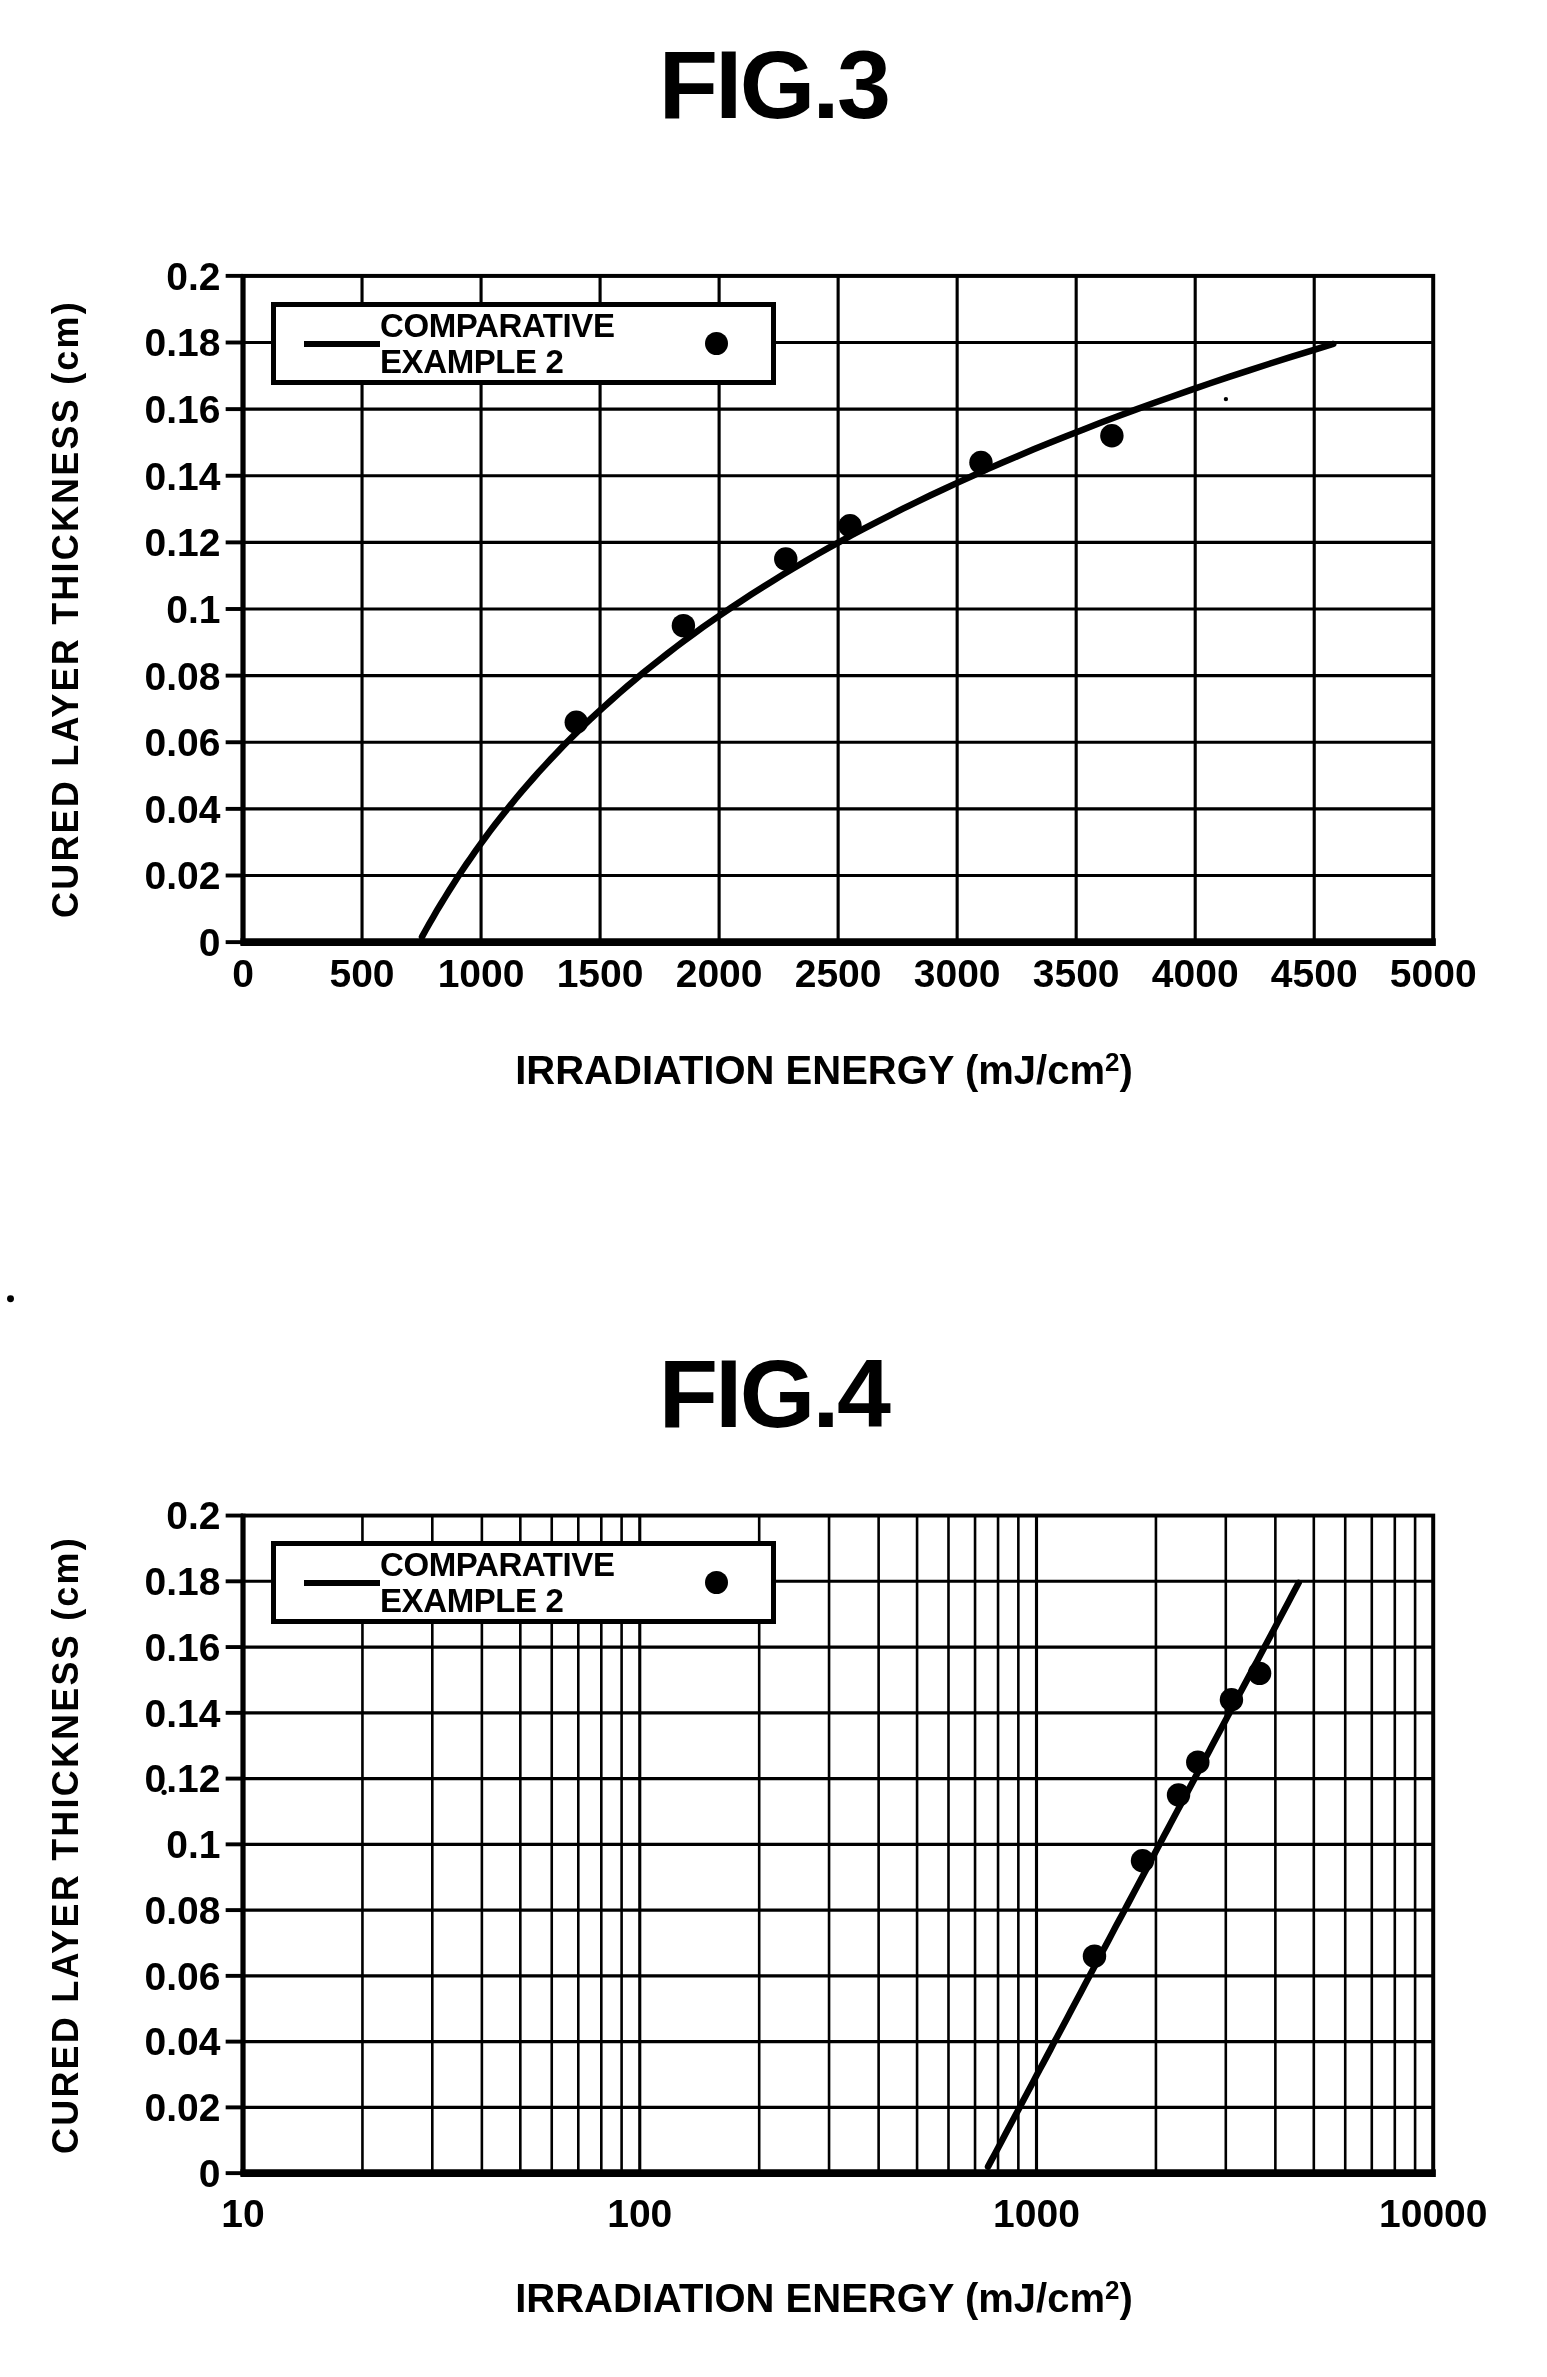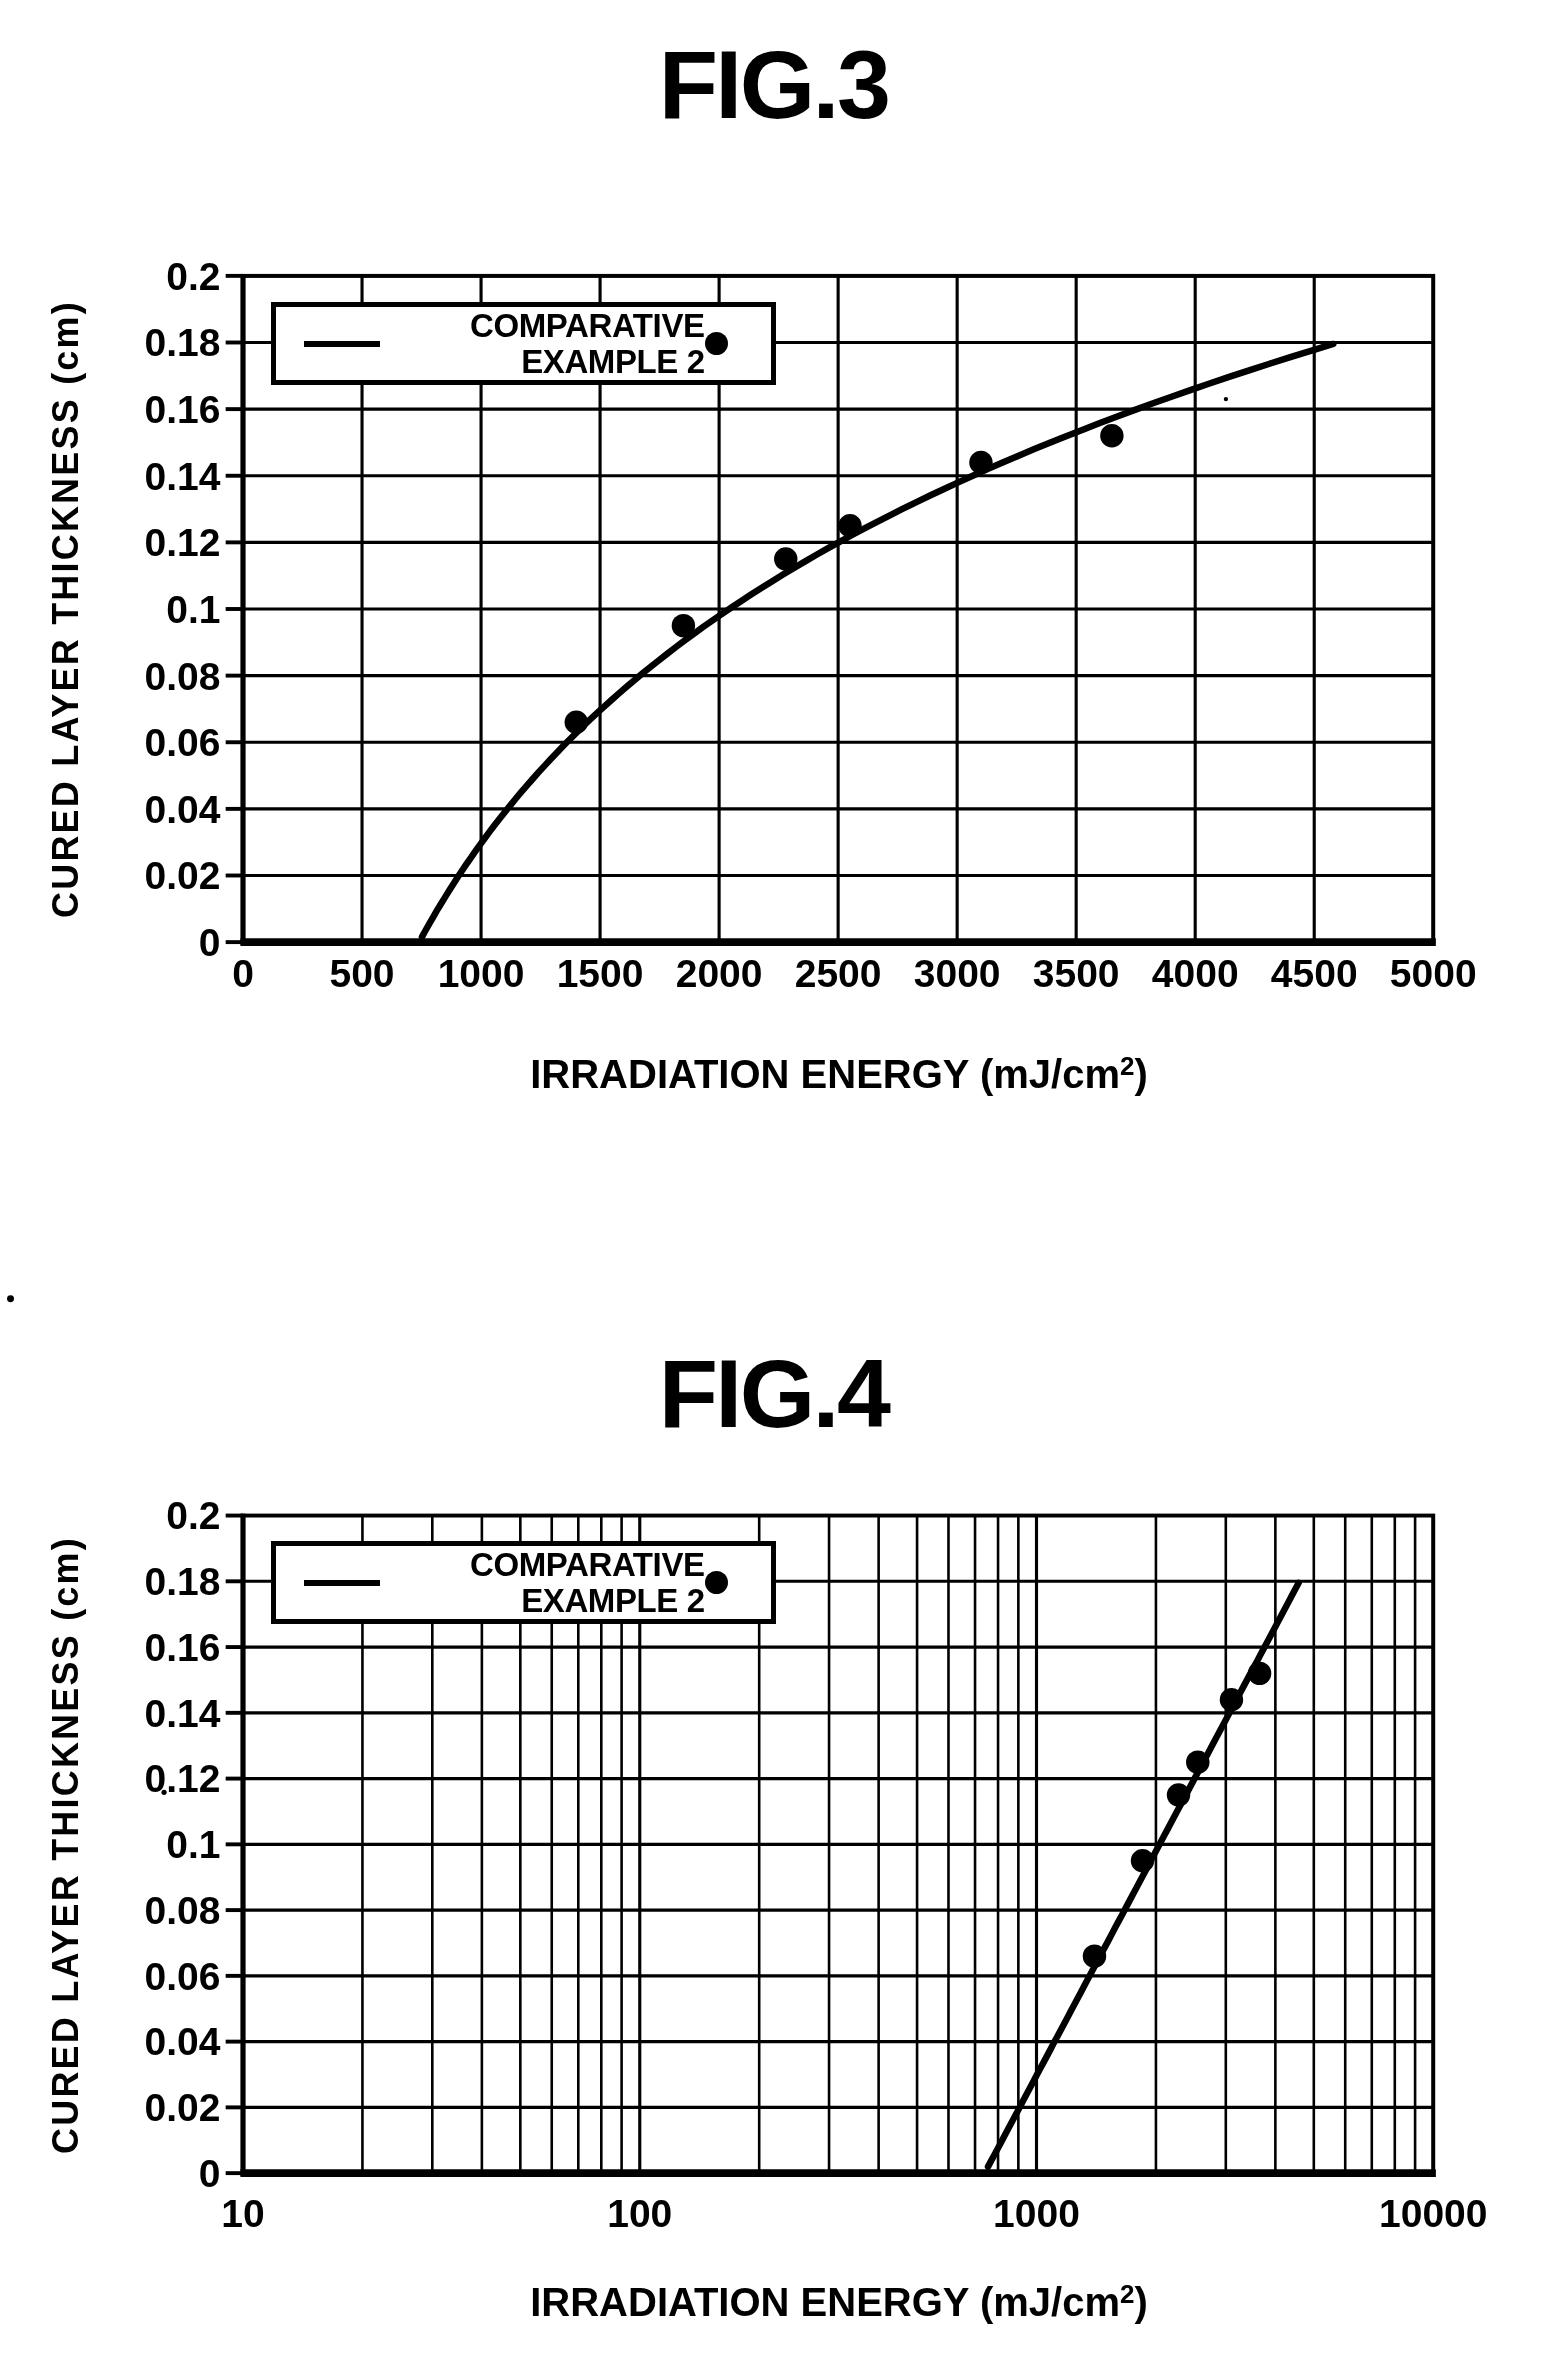--- a/index.html
+++ b/index.html
@@ -27,42 +27,42 @@
   .ytitle{
     position:absolute;left:66px;
     white-space:nowrap;
     font-size:36px;font-weight:700;letter-spacing:2.2px;
     transform:translate(-50%,-50%) rotate(-90deg);
     z-index:2;
   }
   #ytitle3{top:609px;}
   #ytitle4{top:1845px;}
   .xtitle{
-    position:absolute;left:244px;width:1190px;
+    position:absolute;left:229px;width:1190px;
     text-align:center;
-    font-size:40px;font-weight:700;line-height:57px;
+    font-size:40px;font-weight:700;line-height:48px;
     z-index:2;white-space:nowrap;
   }
   #xtitle3{top:1046px;}
   #xtitle4{top:2274px;}
   .xtitle .sup{
     font-size:26px;position:relative;top:-13px;
   }
   .legend{
     position:absolute;left:271px;width:505px;height:83px;
     border:5.2px solid #000;background:#fff;
     box-sizing:border-box;
     display:flex;align-items:center;
     z-index:3;
   }
   #legend3{top:302px;}
   #legend4{top:1541px;}
   .leg-line{flex:none;width:76px;height:6px;background:#000;margin-left:28px;}
   .leg-text{
-    flex:1;text-align:right;
+    flex:1;text-align:left;
     font-size:33px;font-weight:700;line-height:36px;letter-spacing:-0.4px;
   }
   .leg-dot{flex:none;width:23.4px;height:23.4px;border-radius:50%;background:#000;margin-right:43px;}
 </style>
 </head>
 <body>
 
 <div class="page">
 
   <svg id="charts-svg" width="1547" height="2377" viewBox="0 0 1783 2740">

